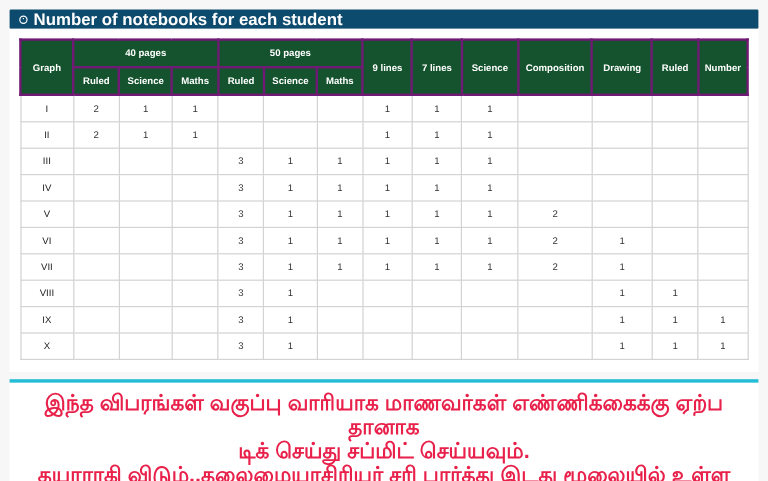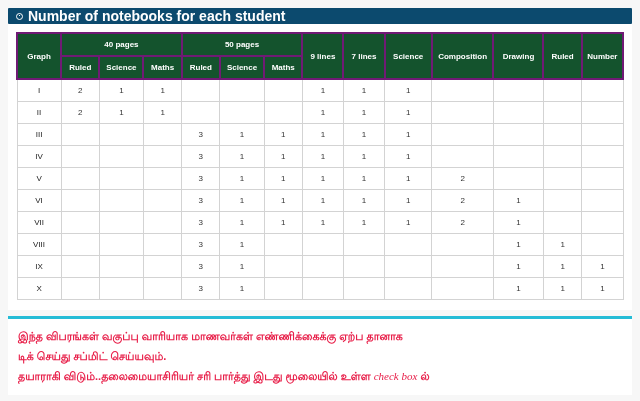--- a/index.html
+++ b/index.html
@@ -96,25 +96,26 @@
     background: #25bcd6;
     margin-top: 6px;
   }
   .note {
     background: #ffffff;
     padding: 7px 10px 9px 10px;
     box-sizing: border-box;
   }
   .note p {
     margin: 0;
-    font-size: 11px;
+    font-size: 18px;
     line-height: 20px;
     color: #e8204a;
     font-family: "Liberation Sans", sans-serif;
     font-weight: bold;
+    text-align: center;
   }
   .note .em {
     font-style: italic;
     font-weight: normal;
     font-family: "Liberation Serif", serif;
   }
 </style>
 </head>
 <body>
 

